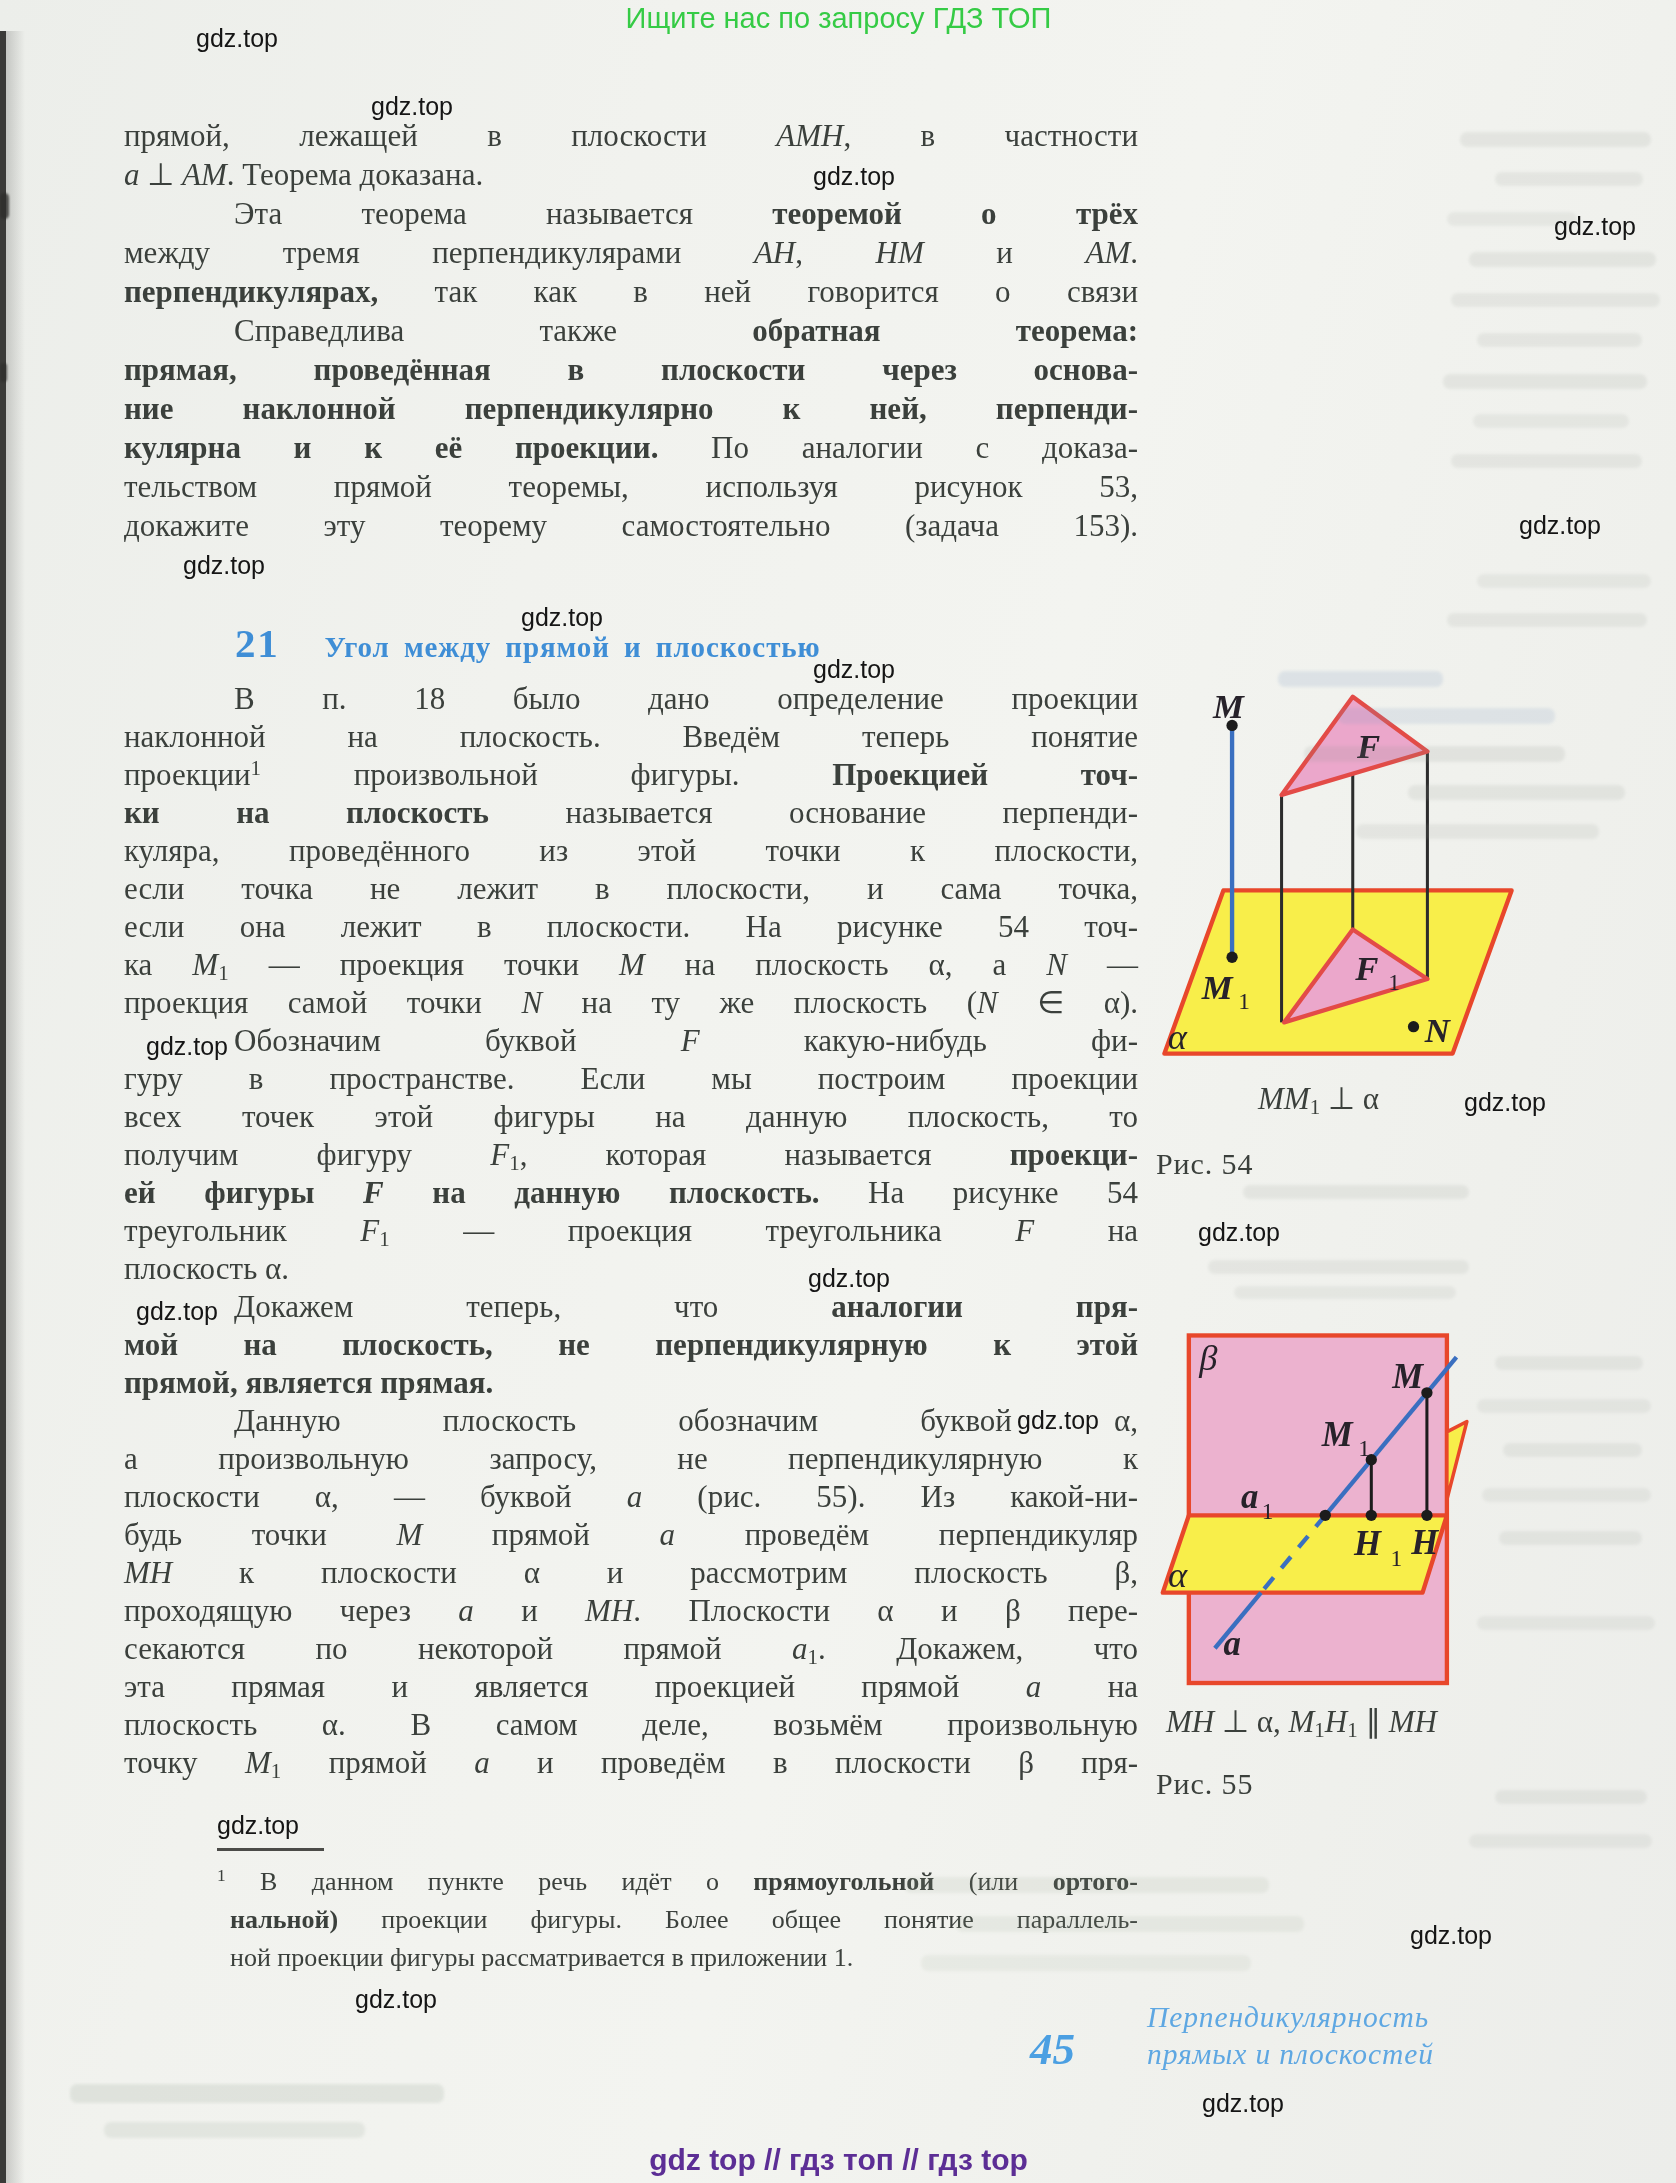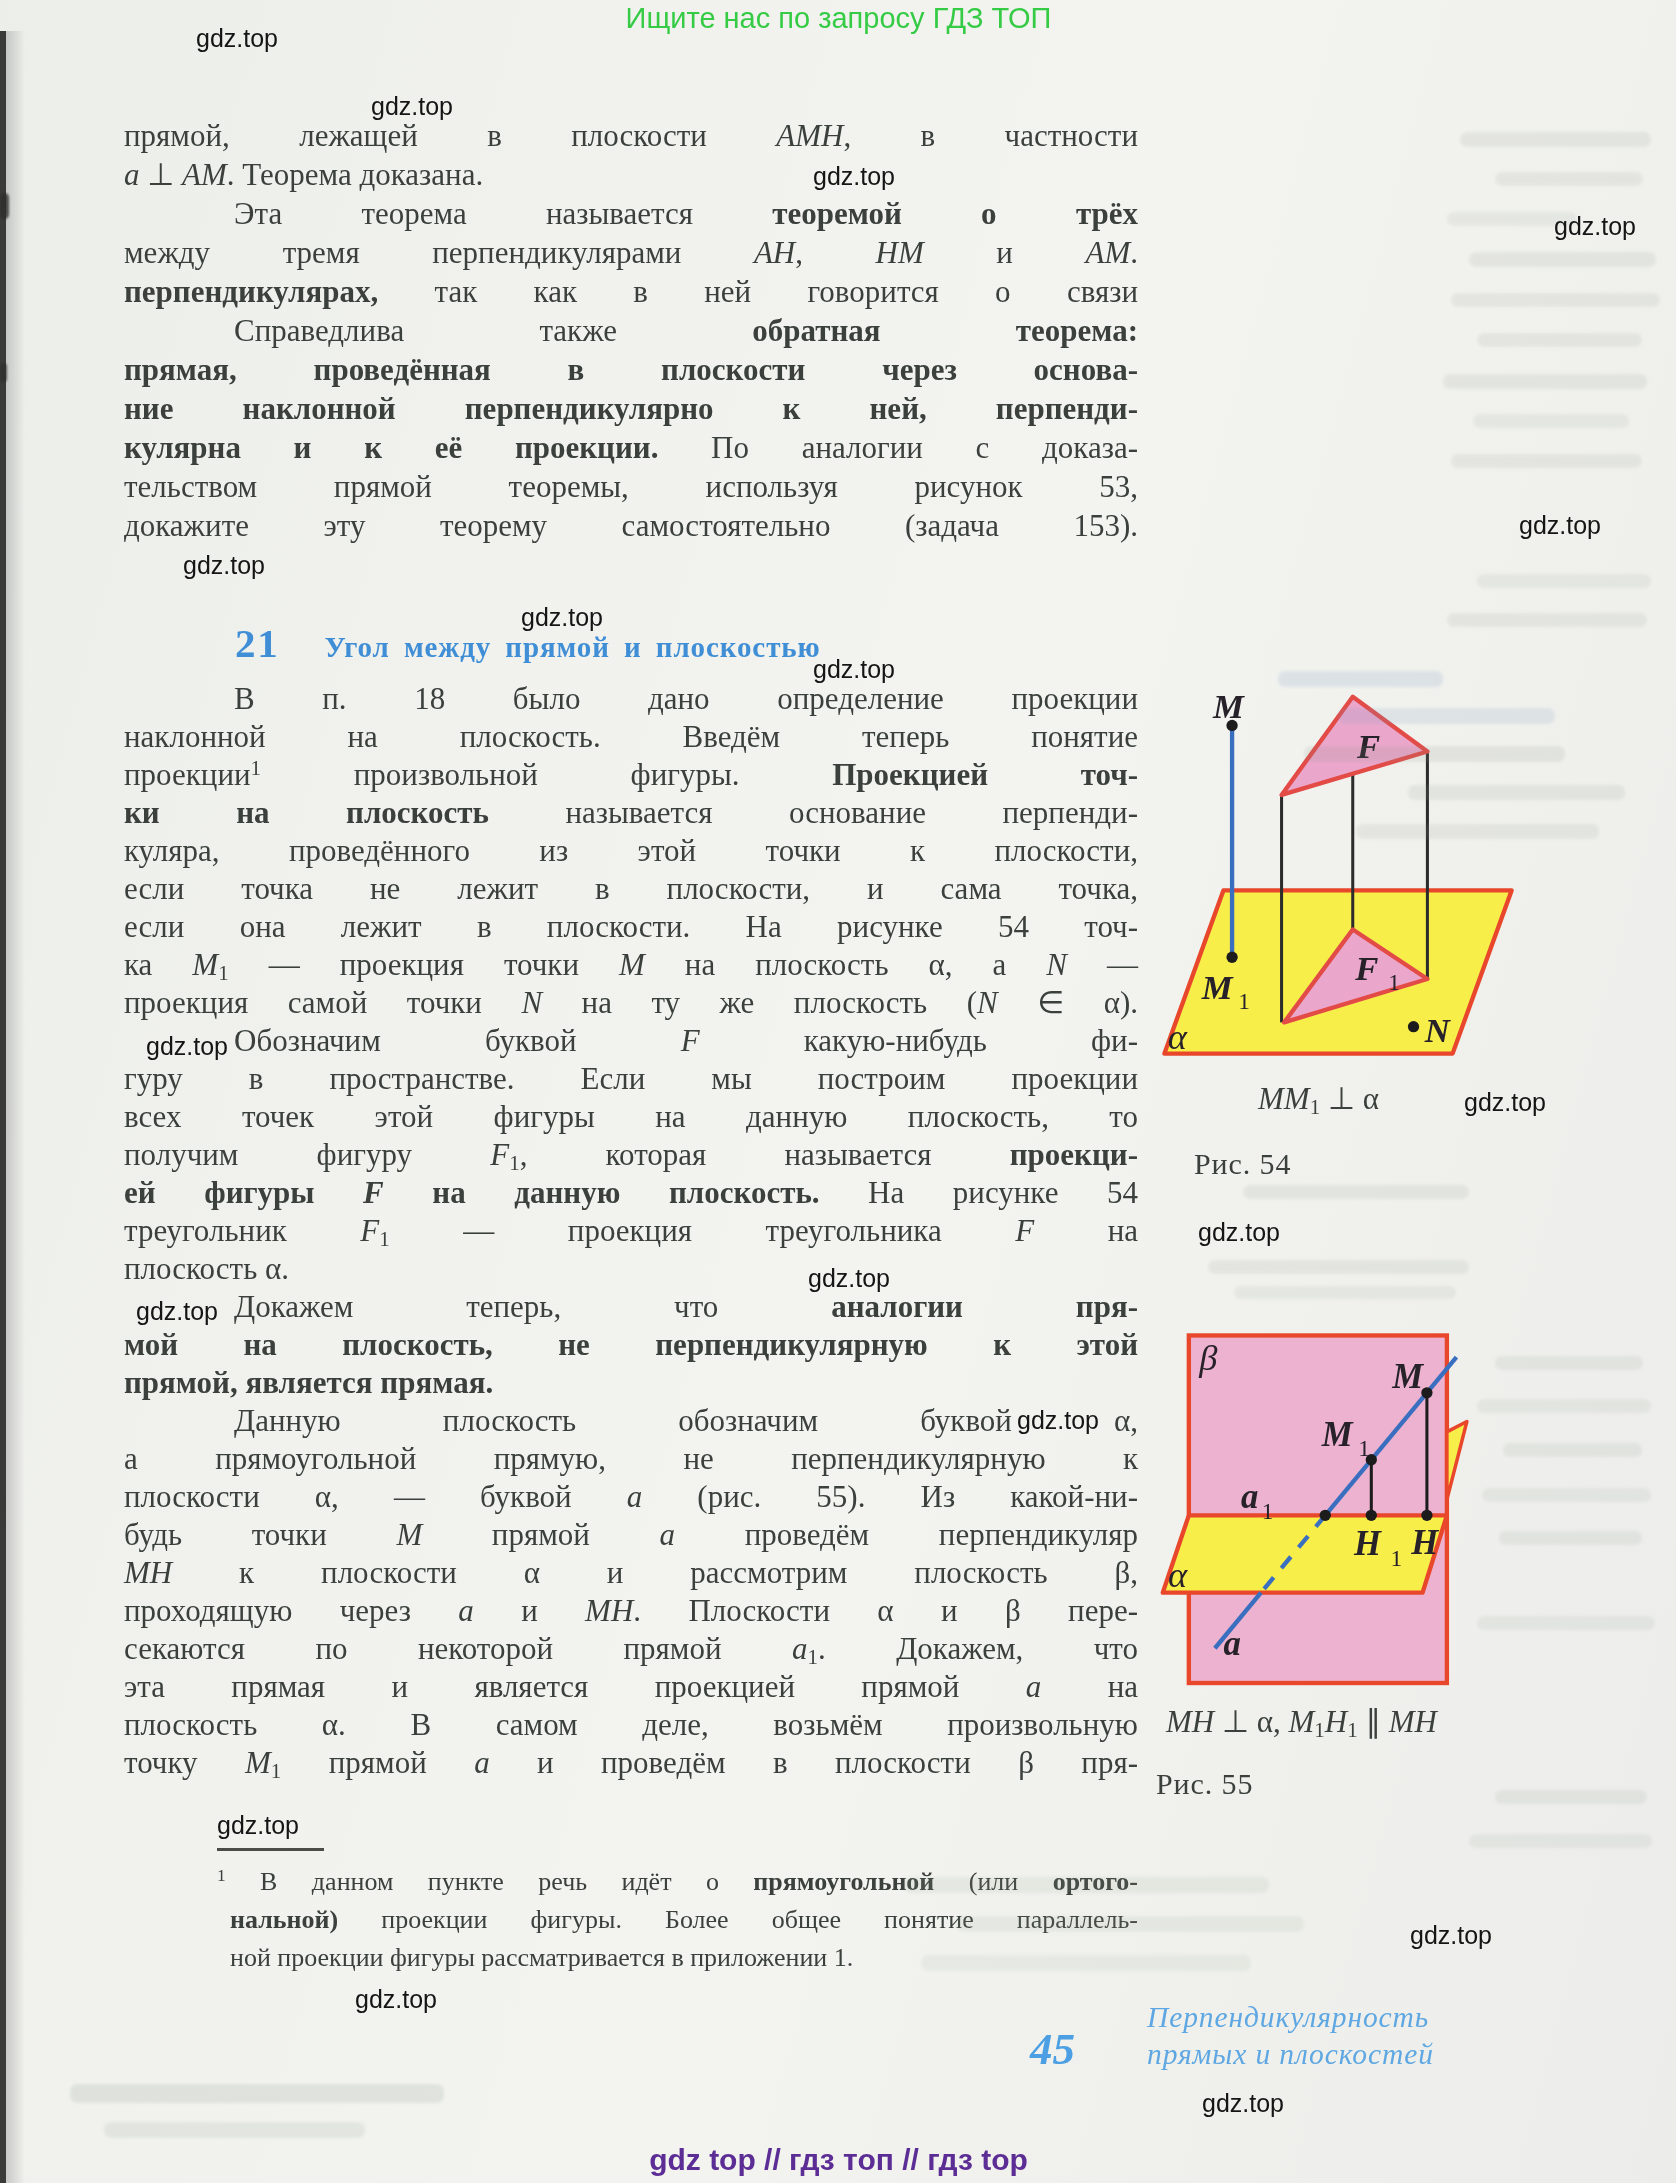--- a/index.html
+++ b/index.html
@@ -84,21 +84,21 @@
       <div class="tl j">гуру в пространстве. Если мы построим проекции</div>
       <div class="tl j">всех точек этой фигуры на данную плоскость, то</div>
       <div class="tl j">получим фигуру <i>F</i><sub>1</sub>, которая называется <b>проекци-</b></div>
       <div class="tl j"><b>ей фигуры <i>F</i> на данную плоскость.</b> На рисунке 54</div>
       <div class="tl j">треугольник <i>F</i><sub>1</sub> — проекция треугольника <i>F</i> на</div>
       <div class="tl l">плоскость α.</div>
       <div class="tl j ind">Докажем теперь, что <b>аналогии пря-</b></div>
       <div class="tl j"><b>мой на плоскость, не перпендикулярную к этой</b></div>
       <div class="tl l"><b>прямой, является прямая.</b></div>
       <div class="tl j ind">Данную плоскость обозначим буквой α,</div>
-      <div class="tl j">а прямоугольной прямую, не перпендикулярную к</div>
+      <div class="tl j">а произвольную запросу, не перпендикулярную к</div>
       <div class="tl j">плоскости α, — буквой <i>а</i> (рис. 55). Из какой-ни-</div>
       <div class="tl j">будь точки <i>М</i> прямой <i>а</i> проведём перпендикуляр</div>
       <div class="tl j"><i>МН</i> к плоскости α и рассмотрим плоскость β,</div>
       <div class="tl j">проходящую через <i>а</i> и <i>МН</i>. Плоскости α и β пере-</div>
       <div class="tl j">секаются по некоторой прямой <i>а</i><sub>1</sub>. Докажем, что</div>
       <div class="tl j">эта прямая и является проекцией прямой <i>а</i> на</div>
       <div class="tl j">плоскость α. В самом деле, возьмём произвольную</div>
       <div class="tl j">точку <i>М</i><sub>1</sub> прямой <i>а</i> и проведём в плоскости β пря-</div>
     </div>
 
@@ -130,21 +130,21 @@
     <text x="1396" y="826" font-size="40" font-style="italic" font-weight="bold" fill="#27222a">M</text>
     <text x="1383" y="1150" font-size="40" font-style="italic" font-weight="bold" fill="#27222a">M</text>
     <text x="1425" y="1162" font-size="27" fill="#27222a">1</text>
     <text x="1562" y="872" font-size="40" font-style="italic" font-weight="bold" fill="#27222a">F</text>
     <text x="1560" y="1128" font-size="40" font-style="italic" font-weight="bold" fill="#27222a">F</text>
     <text x="1598" y="1140" font-size="27" fill="#27222a">1</text>
     <text x="1640" y="1200" font-size="40" font-style="italic" font-weight="bold" fill="#27222a">N</text>
     <text x="1344" y="1208" font-size="42" font-style="italic" fill="#27222a">α</text>
   </svg>
   <div class="fig-label" style="left:1258px;top:1080px;"><i>MM</i><sub>1</sub> ⊥ α</div>
-  <div class="fig-caption" style="left:1156px;top:1147px;margin-left:38px;">Рис. 54</div>
+  <div class="fig-caption" style="left:1156px;top:1147px;">Рис. 54</div>
 
   <svg style="position:absolute;left:1095px;top:1325px;" width="391" height="365" viewBox="1260 1525 450 420">
 
     <rect x="1368" y="1537" width="297" height="400" fill="#ecb2cf" stroke="#e8472b" stroke-width="5"></rect>
 
     <polygon points="1665,1648 1688,1636 1665,1726" fill="#f8ee4a" stroke="#e8472b" stroke-width="4" stroke-linejoin="round"></polygon>
 
     <polygon points="1368,1744 1665,1744 1637,1833 1338,1833" fill="#f8ee4a" stroke="#e8472b" stroke-width="5" stroke-linejoin="round"></polygon>
 
     <line x1="1676" y1="1562" x2="1525" y2="1744" stroke="#3a6fc0" stroke-width="5"></line>

